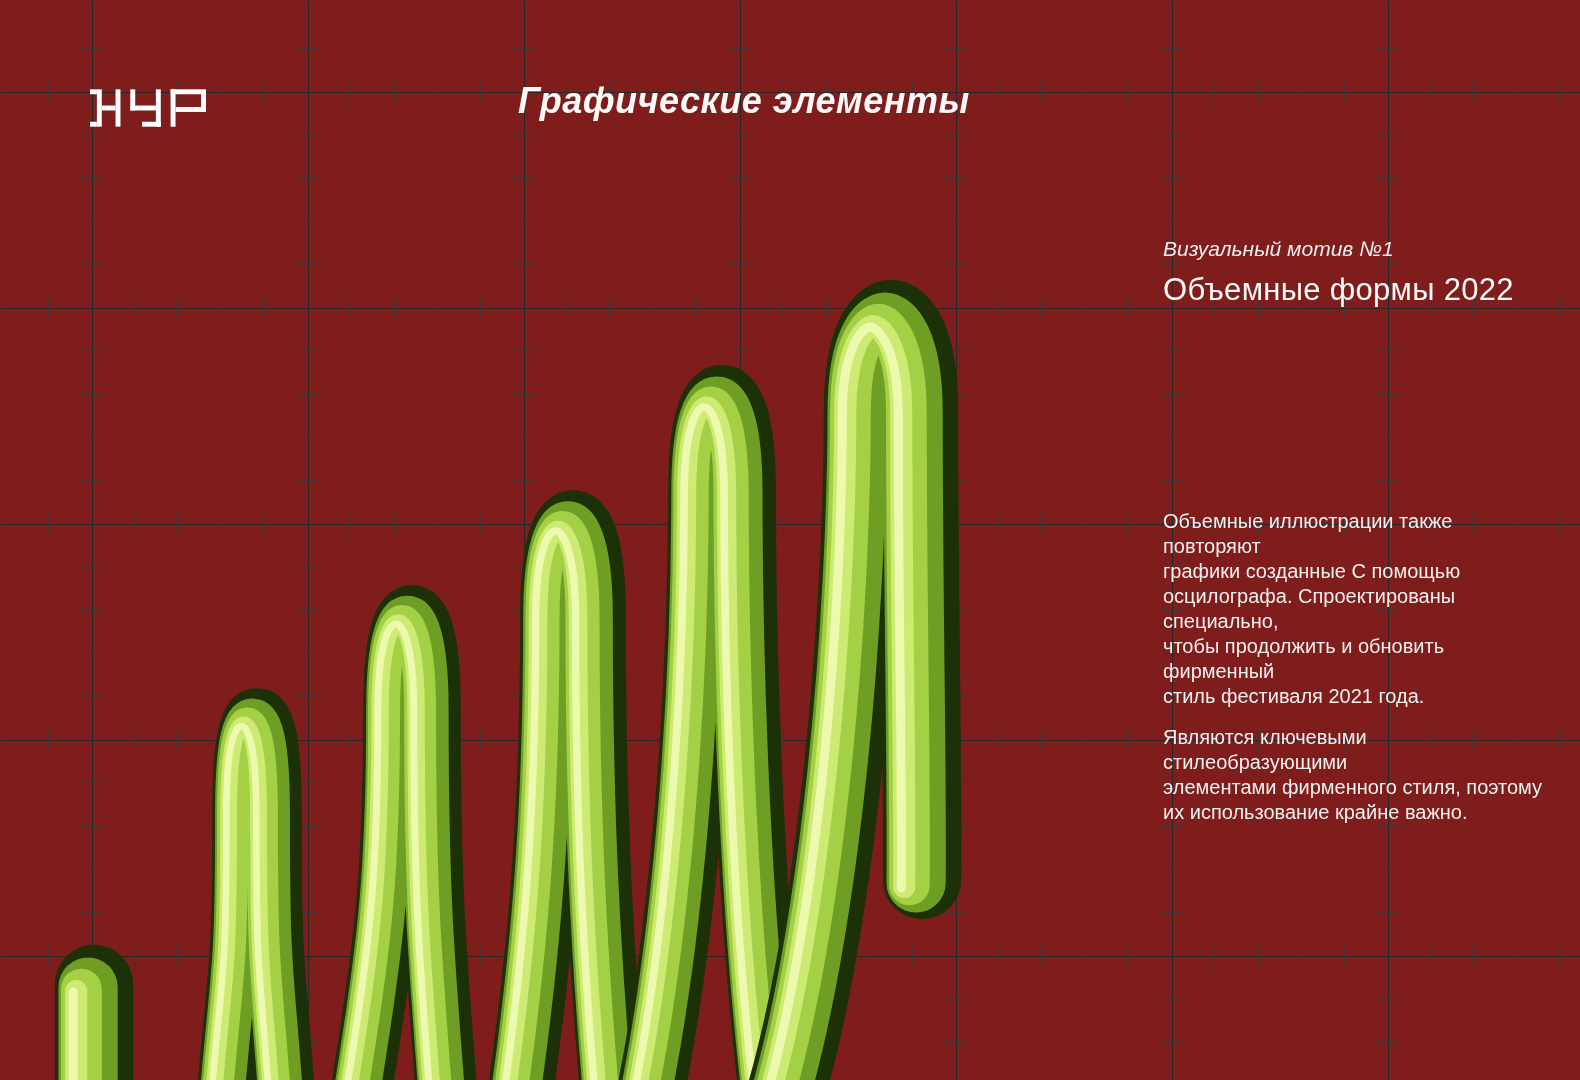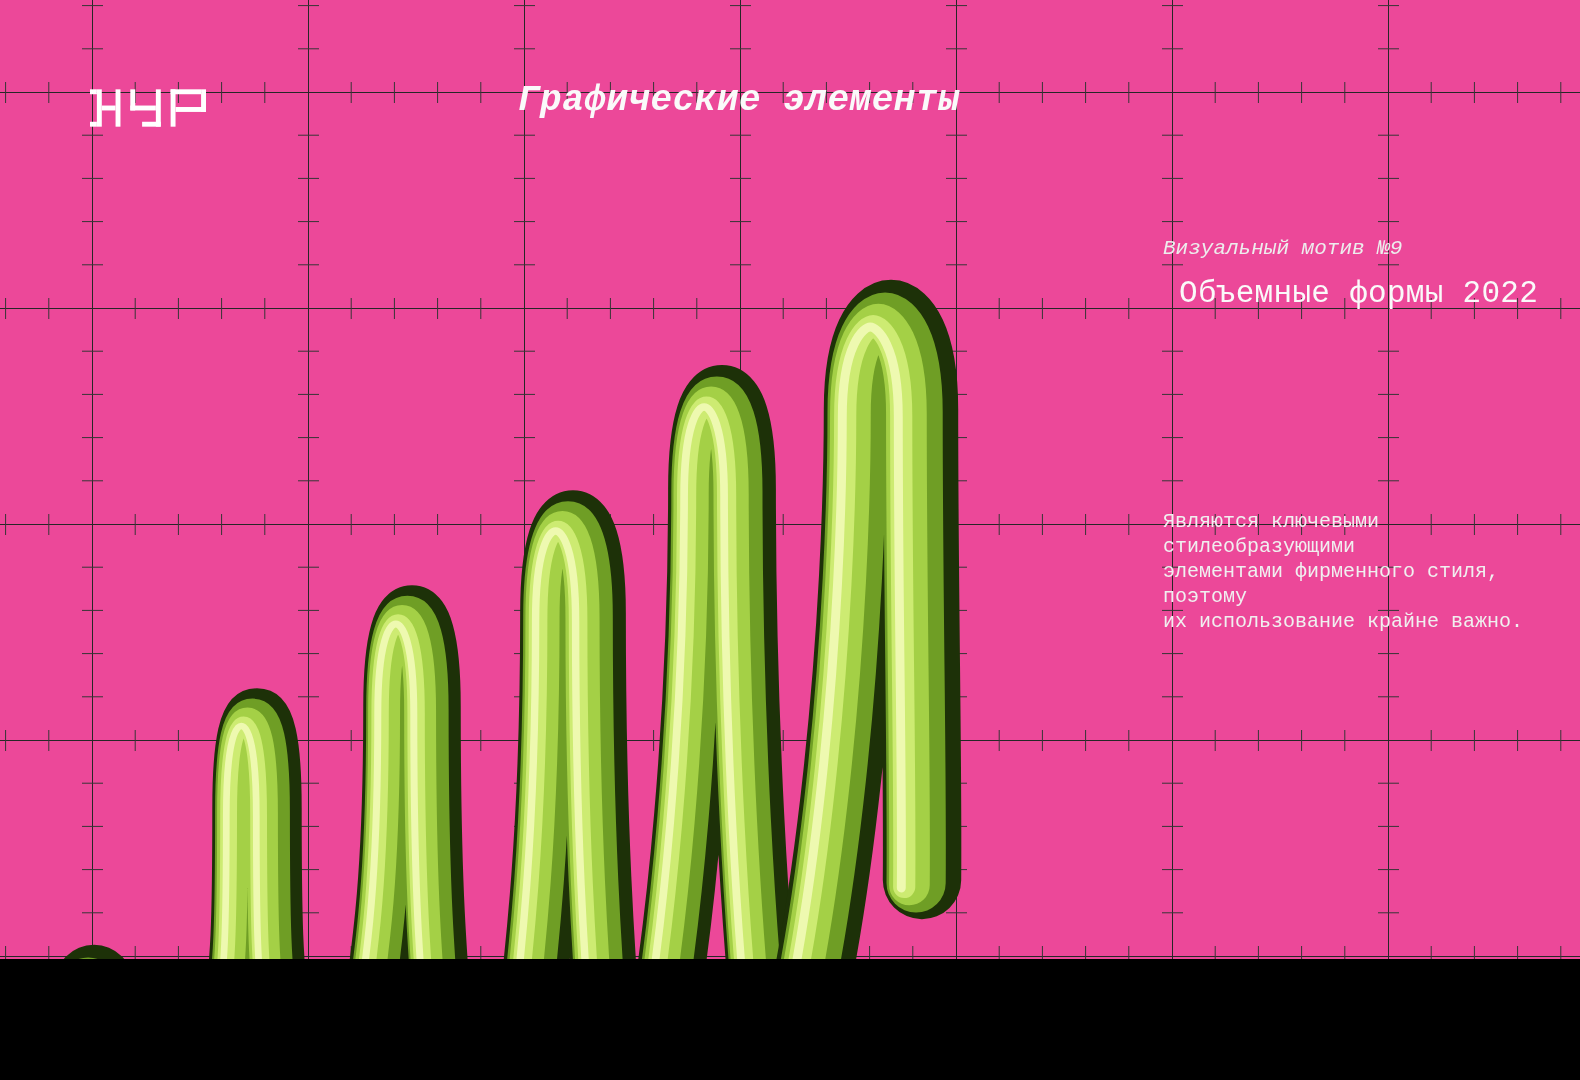--- a/index.html
+++ b/index.html
@@ -1,42 +1,42 @@
 <!DOCTYPE html>
 <html><head>
 <meta charset="utf-8">
 <style>
   html,body{margin:0;padding:0;background:#000;}
   .page{
     position:relative;
-    width:1580px;height:959px;
-    background:#ec4899;
+    width:1580px;height:1080px;
+    background:#7f1d1d;
     overflow:hidden;
-    font-family:Liberation Mono, monospace;
+    font-family:Liberation Sans, sans-serif;
     color:#f5f5f5;
   }
   .grid-svg,.spring-svg{position:absolute;left:0;top:0;width:1580px;height:1080px;display:block;}
   .logo{position:absolute;left:90px;top:89px;width:116px;height:38px;}
   .logo svg{display:block;width:116px;height:38px;}
   .page-title{
     position:absolute;left:518px;top:80px;margin:0;
     font-size:36px;font-weight:bold;font-style:italic;
     letter-spacing:0.5px;color:#fafafa;white-space:nowrap;
   }
   .category{
     position:absolute;left:1163px;top:84px;
     font-size:29px;font-weight:400;color:#f2f2f2;white-space:nowrap;
   }
   .panel-head{position:absolute;left:1163px;top:237px;width:380px;}
   .motif{
     font-size:21px;font-style:italic;font-weight:400;color:#ededed;
     margin:0 0 11px 0;white-space:nowrap;
   }
   .heading{
-    font-size:31px;font-weight:400;margin:16px;color:#fafafa;white-space:nowrap;letter-spacing:0.3px;
+    font-size:31px;font-weight:400;margin:0;color:#fafafa;white-space:nowrap;letter-spacing:0.3px;
   }
   .panel-body{position:absolute;left:1163px;top:509px;width:380px;}
   .panel-body p{
     margin:0;font-size:20px;line-height:25px;font-weight:400;color:#f0f0f0;
     white-space:pre-line;
   }
   .panel-body p + p{margin-top:16px;}
 </style>
 </head>
 <body>
@@ -109,23 +109,28 @@
         <rect x="113" y="0" width="5" height="23"></rect>
         <rect x="87" y="18" width="31" height="5"></rect>
       </g>
     </svg>
   </div>
 
   <h1 class="page-title">Графические элементы</h1>
 
 
   <div class="panel-head">
-    <div class="motif">Визуальный мотив №9</div>
+    <div class="motif">Визуальный мотив №1</div>
     <h2 class="heading">Объемные формы 2022</h2>
   </div>
 
   <div class="panel-body">
+    <p>Объемные иллюстрации также повторяют
+графики созданные С помощью
+осцилографа. Спроектированы специально,
+чтобы продолжить и обновить фирменный
+стиль фестиваля 2021 года.</p>
     <p>Являются ключевыми стилеобразующими
 элементами фирменного стиля, поэтому
 их использование крайне важно.</p>
   </div>
 
 </div>
 
 </body></html>

